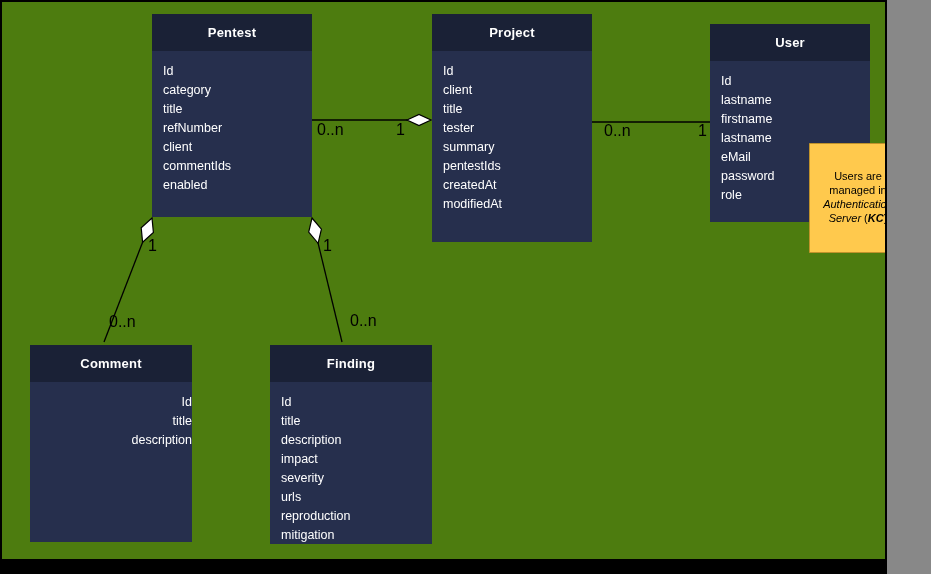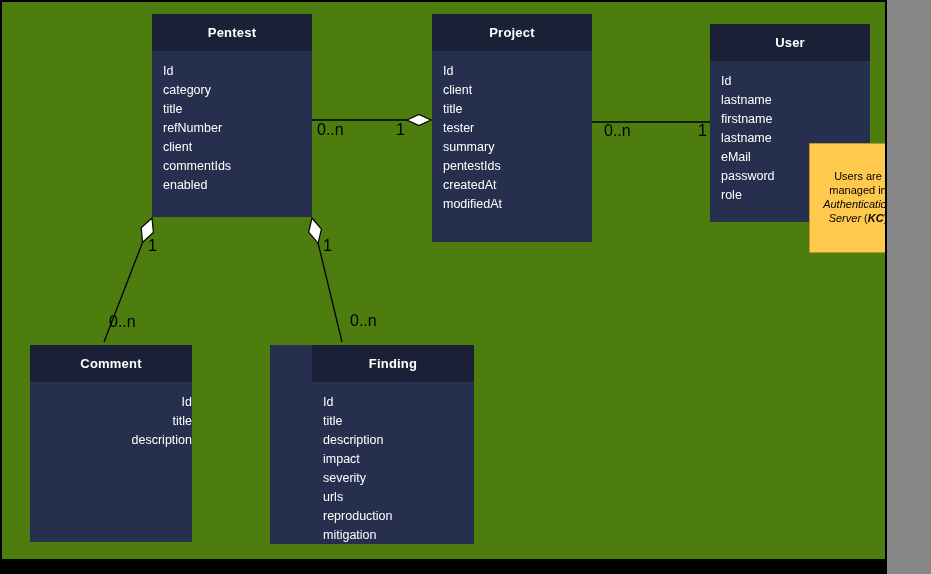--- a/index.html
+++ b/index.html
@@ -23,21 +23,21 @@
     background:var(--header,#1A2136);
     display:flex;align-items:center;justify-content:center;
     font-weight:bold;font-size:13px;letter-spacing:.2px;
   }
   .entity-fields{padding:11px 0 0 11px;font-size:12.5px;line-height:19px;}
   .field{white-space:nowrap;}
   #e-pentest {left:150px;top:12px;width:160px;height:203px;}
   #e-project {left:430px;top:12px;width:160px;height:228px;}
   #e-user    {left:708px;top:22px;width:160px;height:198px;}
   #e-comment {left:28px; top:343px;width:162px;height:197px;text-align:right;}
-  #e-finding {left:268px;top:343px;width:162px;height:199px;padding-left:42px;}
+  #e-finding {left:268px;top:343px;width:162px;height:199px;}
   .mult{
     position:absolute;z-index:2;
     font-size:16px;color:#000;line-height:12px;
   }
   .lbl-pp-from{left:315px;top:122px;}
   .lbl-pp-to{left:394px;top:122px;}
   .lbl-pu-from{left:602px;top:123px;}
   .lbl-pu-to{left:696px;top:123px;}
   .lbl-pc-from{left:146px;top:238px;}
   .lbl-pc-to{left:107px;top:314px;}

